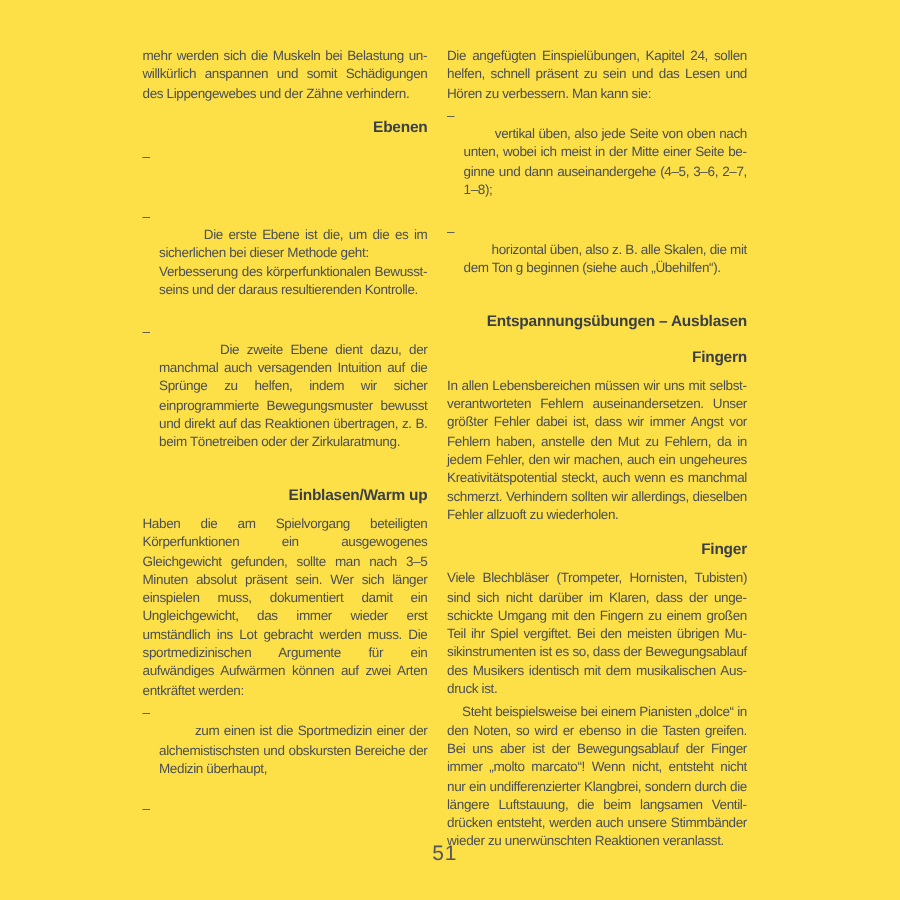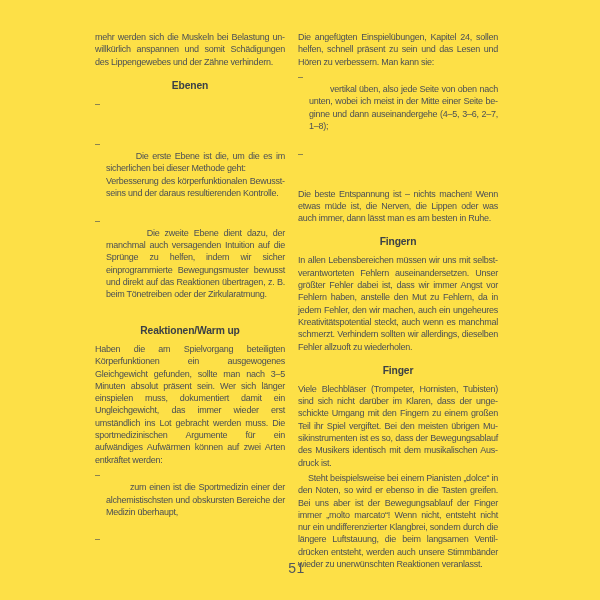--- a/index.html
+++ b/index.html
@@ -42,21 +42,21 @@
     white-space: pre-wrap;
   }
   .para.indent { text-indent: 10px; }
 
   .heading {
     font-size: 10.3px;
     font-weight: bold;
     color: #3b4046;
     letter-spacing: -0.15px;
     margin: 12px 0 6px 0;
-    text-align: center;
+    text-align: right;
     line-height: 12px;
   }
 
   .li {
     position: relative;
     padding-left: 11px;
     margin: 0 0 3px 0;
     white-space: pre-wrap;
   }
   .li .dash {
@@ -92,45 +92,45 @@
         <span class="dash">–</span>
       </div>
       <div class="li">
         <span class="dash">–</span><span>Die erste Ebene ist die, um die es im sicher­lichen bei dieser Methode geht:
 Verbesserung des körperfunktionalen Bewusst­seins und der daraus resultierenden Kontrolle.</span>
       </div>
       <div class="li">
         <span class="dash">–</span><span>Die zweite Ebene dient dazu, der manchmal auch versagenden Intuition auf die Sprünge zu helfen, indem wir sicher einprogrammierte Bewegungs­muster bewusst und direkt auf das Reaktionen übertragen, z. B. beim Tönetreiben oder der Zir­kularatmung.</span>
       </div>
 
-      <div class="heading">Reaktionen/Warm up</div>
+      <div class="heading">Einblasen/Warm up</div>
 
       <p class="para">Haben die am Spielvorgang beteiligten Körperfunk­tionen ein ausgewogenes Gleichgewicht gefunden, sollte man nach 3–5 Minuten absolut präsent sein. Wer sich länger einspielen muss, dokumentiert damit ein Ungleichgewicht, das immer wieder erst umständlich ins Lot gebracht werden muss. Die sportmedizinischen Argumente für ein aufwändiges Aufwärmen können auf zwei Arten entkräftet wer­den:</p>
 
       <div class="li">
         <span class="dash">–</span><span>zum einen ist die Sportmedizin einer der alche­mistischsten und obskursten Bereiche der Medizin überhaupt,</span>
       </div>
       <div class="li">
         <span class="dash">–</span>
       </div>
 
     </div>
 
     <div class="col col-right">
       <p class="para">Die angefügten Einspielübungen, Kapitel 24, sollen helfen, schnell präsent zu sein und das Lesen und Hören zu verbessern. Man kann sie:</p>
 
       <div class="li">
         <span class="dash">–</span><span>vertikal üben, also jede Seite von oben nach un­ten, wobei ich meist in der Mitte einer Seite be­ginne und dann auseinandergehe (4–5, 3–6, 2–7, 1–8);</span>
       </div>
       <div class="li">
-        <span class="dash">–</span>
+        <span class="dash">–</span><span>horizontal üben, also z. B. alle Skalen, die mit dem Ton g beginnen (siehe auch „Übehilfen“).</span>
       </div>
 
+      <div class="heading">Entspannungsübungen – Ausblasen</div>
 
-      <p class="para">Die beste Entspannung ist – nichts machen! Wenn etwas müde ist, die Nerven, die Lippen oder was auch immer, dann lässt man es am besten in Ruhe.</p>
 
       <div class="heading">Fingern</div>
 
       <p class="para">In allen Lebensbereichen müssen wir uns mit selbst­verantworteten Fehlern auseinandersetzen. Unser größter Fehler dabei ist, dass wir immer Angst vor Fehlern haben, anstelle den Mut zu Fehlern, da in jedem Fehler, den wir machen, auch ein ungeheures Kreativitätspotential steckt, auch wenn es manch­mal schmerzt. Verhindern sollten wir allerdings, die­selben Fehler allzuoft zu wiederholen.</p>
 
       <div class="heading">Finger</div>
 
       <p class="para">Viele Blechbläser (Trompeter, Hornisten, Tubisten) sind sich nicht darüber im Klaren, dass der unge­schickte Umgang mit den Fingern zu einem großen Teil ihr Spiel vergiftet. Bei den meisten übrigen Mu­sikinstrumenten ist es so, dass der Bewegungsablauf des Musikers identisch mit dem musikalischen Aus­druck ist.</p>
       <p class="para indent">Steht beispielsweise bei einem Pianisten „dolce“ in den Noten, so wird er ebenso in die Tasten grei­fen. Bei uns aber ist der Bewegungsablauf der Finger immer „molto marcato“! Wenn nicht, entsteht nicht nur ein undifferenzierter Klangbrei, sondern durch die längere Luftstauung, die beim langsamen Ventil­drücken entsteht, werden auch unsere Stimmbän­der wieder zu unerwünschten Reaktionen veran­lasst.</p>
     </div>

